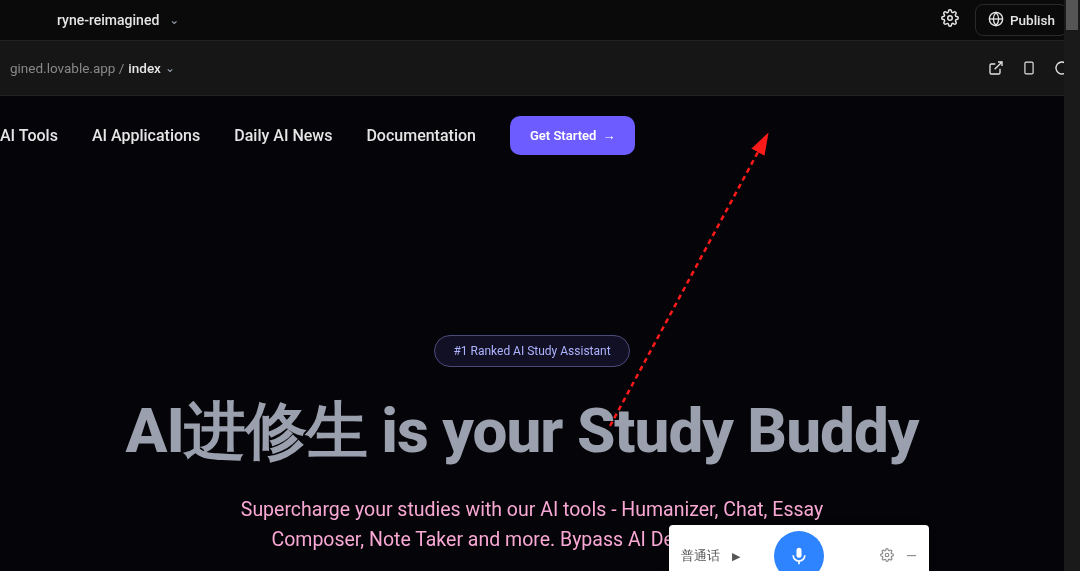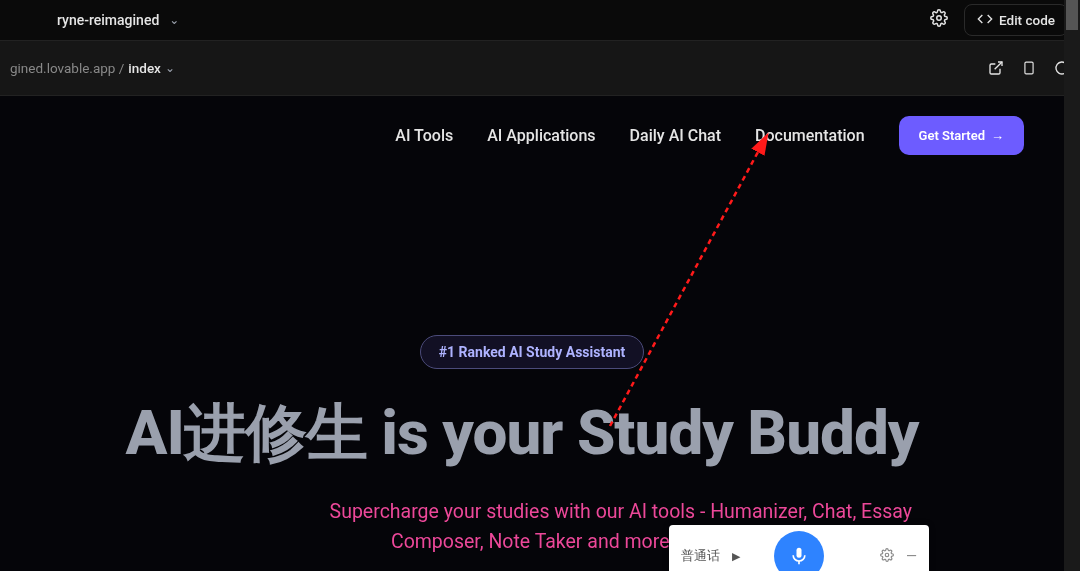--- a/index.html
+++ b/index.html
@@ -152,21 +152,20 @@
     position:absolute;
     top:0; left:2px;
     width:12px; height:30px;
     background:#555;
   }
 
   
   .site-nav {
     display: flex;
     align-items: center;
-    justify-content: flex-end;
     gap: 34px;
     padding: 20px 40px 0 0;
   }
   .nav-link {
     color: #e5e5e5;
     font-size: 16px;
     font-weight: 500;
     cursor: pointer;
   }
   .cta {
@@ -184,41 +183,40 @@
 
   .hero {
     text-align: center;
     padding-top: 180px;
   }
   .badge {
     display: inline-block;
     border: 1px solid #4b4b7a;
     background: rgba(60,50,120,0.25);
     color: #aeb3ff;
-    font-size: 14px;
-    font-weight: 700;
+    font-size: 12px;
+    font-weight: 400;
     padding: 8px 18px;
     border-radius: 999px;
     margin-bottom: 22px;
   }
   .hero-title {
     font-size: 62px;
     font-weight: 800;
     color: #9aa0ad;
     letter-spacing: -1px;
     margin-bottom: 22px;
     margin-left: -20px;
   }
   .hero-sub {
-    color: #ec4899;
+    color: #f9a8d4;
     font-size: 19.5px;
     line-height: 1.55;
     max-width: 760px;
     margin: 0 auto;
-    text-align: right;
   }
 
   
   .anno-arrow {
     position: absolute;
     top: 35px;
     left: 595px;
     width: 180px;
     height: 300px;
     pointer-events: none;
@@ -273,25 +271,26 @@
       <span>
         <svg width="18" height="18" viewBox="0 0 24 24" fill="none" stroke="#e5e5e5" stroke-width="2">
             <circle cx="12" cy="12" r="3"></circle>
             <path d="M19.4 15a1.65 1.65 0 0 0 .33 1.82l.06.06a2 2 0 1 1-2.83 2.83l-.06-.06a1.65 1.65 0 0 0-1.82-.33 1.65 1.65 0 0 0-1 1.51V21a2 2 0 1 1-4 0v-.09a1.65 1.65 0 0 0-1-1.51 1.65 1.65 0 0 0-1.82.33l-.06.06a2 2 0 1 1-2.83-2.83l.06-.06a1.65 1.65 0 0 0 .33-1.82 1.65 1.65 0 0 0-1.51-1H3a2 2 0 1 1 0-4h.09a1.65 1.65 0 0 0 1.51-1 1.65 1.65 0 0 0-.33-1.82l-.06-.06a2 2 0 1 1 2.83-2.83l.06.06a1.65 1.65 0 0 0 1.82.33h0a1.65 1.65 0 0 0 1-1.51V3a2 2 0 1 1 4 0v.09a1.65 1.65 0 0 0 1 1.51h0a1.65 1.65 0 0 0 1.82-.33l.06-.06a2 2 0 1 1 2.83 2.83l-.06.06a1.65 1.65 0 0 0-.33 1.82v0a1.65 1.65 0 0 0 1.51 1H21a2 2 0 1 1 0 4h-.09a1.65 1.65 0 0 0-1.51 1z"></path>
           </svg>
       </span>
     </div>
     <div class="top-btn">
       <span>
         <svg width="16" height="16" viewBox="0 0 24 24" fill="none" stroke="#e5e5e5" stroke-width="2">
-            <polyline points="16 18 22 12 16 6"></polyline>
-            <polyline points="8 6 2 12 8 18"></polyline>
+            <circle cx="12" cy="12" r="10"></circle>
+            <line x1="2" y1="12" x2="22" y2="12"></line>
+            <path d="M12 2a15.3 15.3 0 0 1 4 10 15.3 15.3 0 0 1-4 10 15.3 15.3 0 0 1-4-10 15.3 15.3 0 0 1 4-10z"></path>
           </svg>
       </span>
-      <span>Edit code</span>
+      <span>Publish</span>
     </div>
   </div>
 </div>
 
 <div class="urlbar">
   <div class="url-left">
     <span class="url-host">gined.lovable.app / </span>
     <span class="url-path">index</span>
     <span class="chevron-down">⌄</span>
   </div>
@@ -317,21 +316,21 @@
     </div>
   </div>
 </div>
 
 <div class="preview-wrap">
   <div class="preview">
 
     <div class="site-nav">
       <span class="nav-link">AI Tools</span>
       <span class="nav-link">AI Applications</span>
-      <span class="nav-link">Daily AI Chat</span>
+      <span class="nav-link">Daily AI News</span>
       <span class="nav-link">Documentation</span>
       <div class="cta">
         <span>Get Started</span>
         <span>→</span>
       </div>
     </div>
 
     <div class="hero">
       <div class="badge">#1 Ranked AI Study Assistant</div>
       <div class="hero-title">AI进修生 is your Study Buddy</div>

